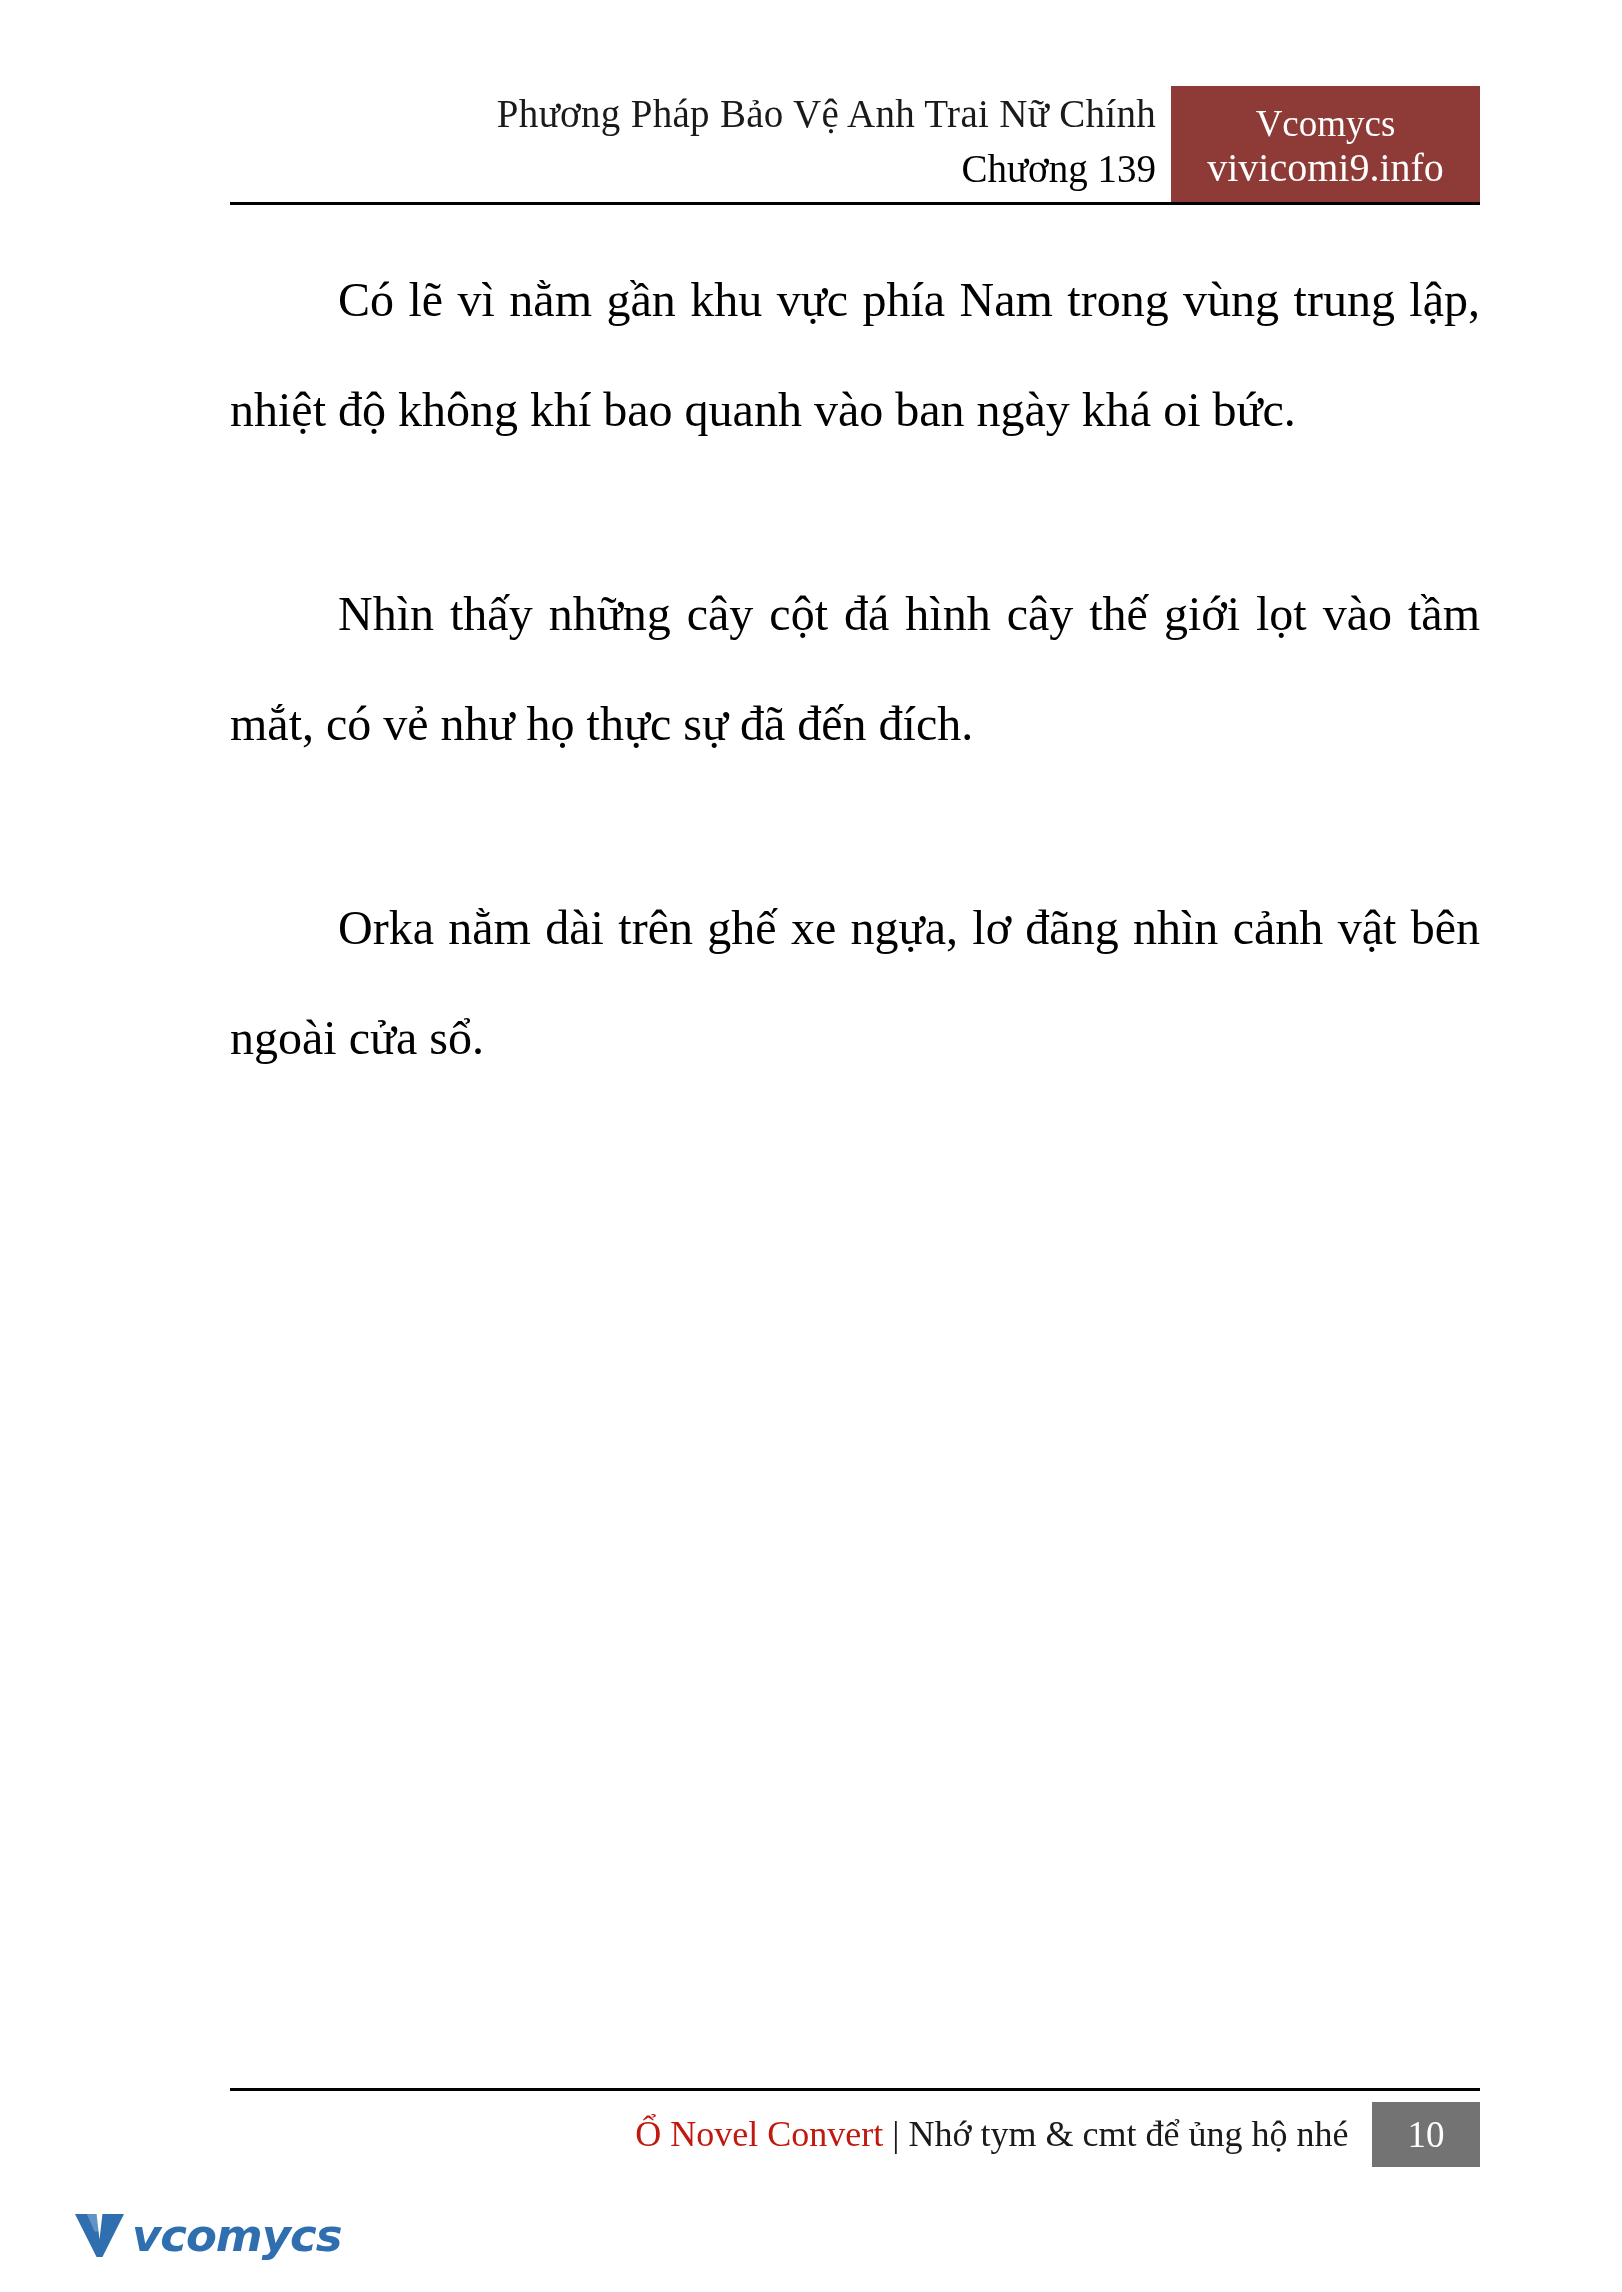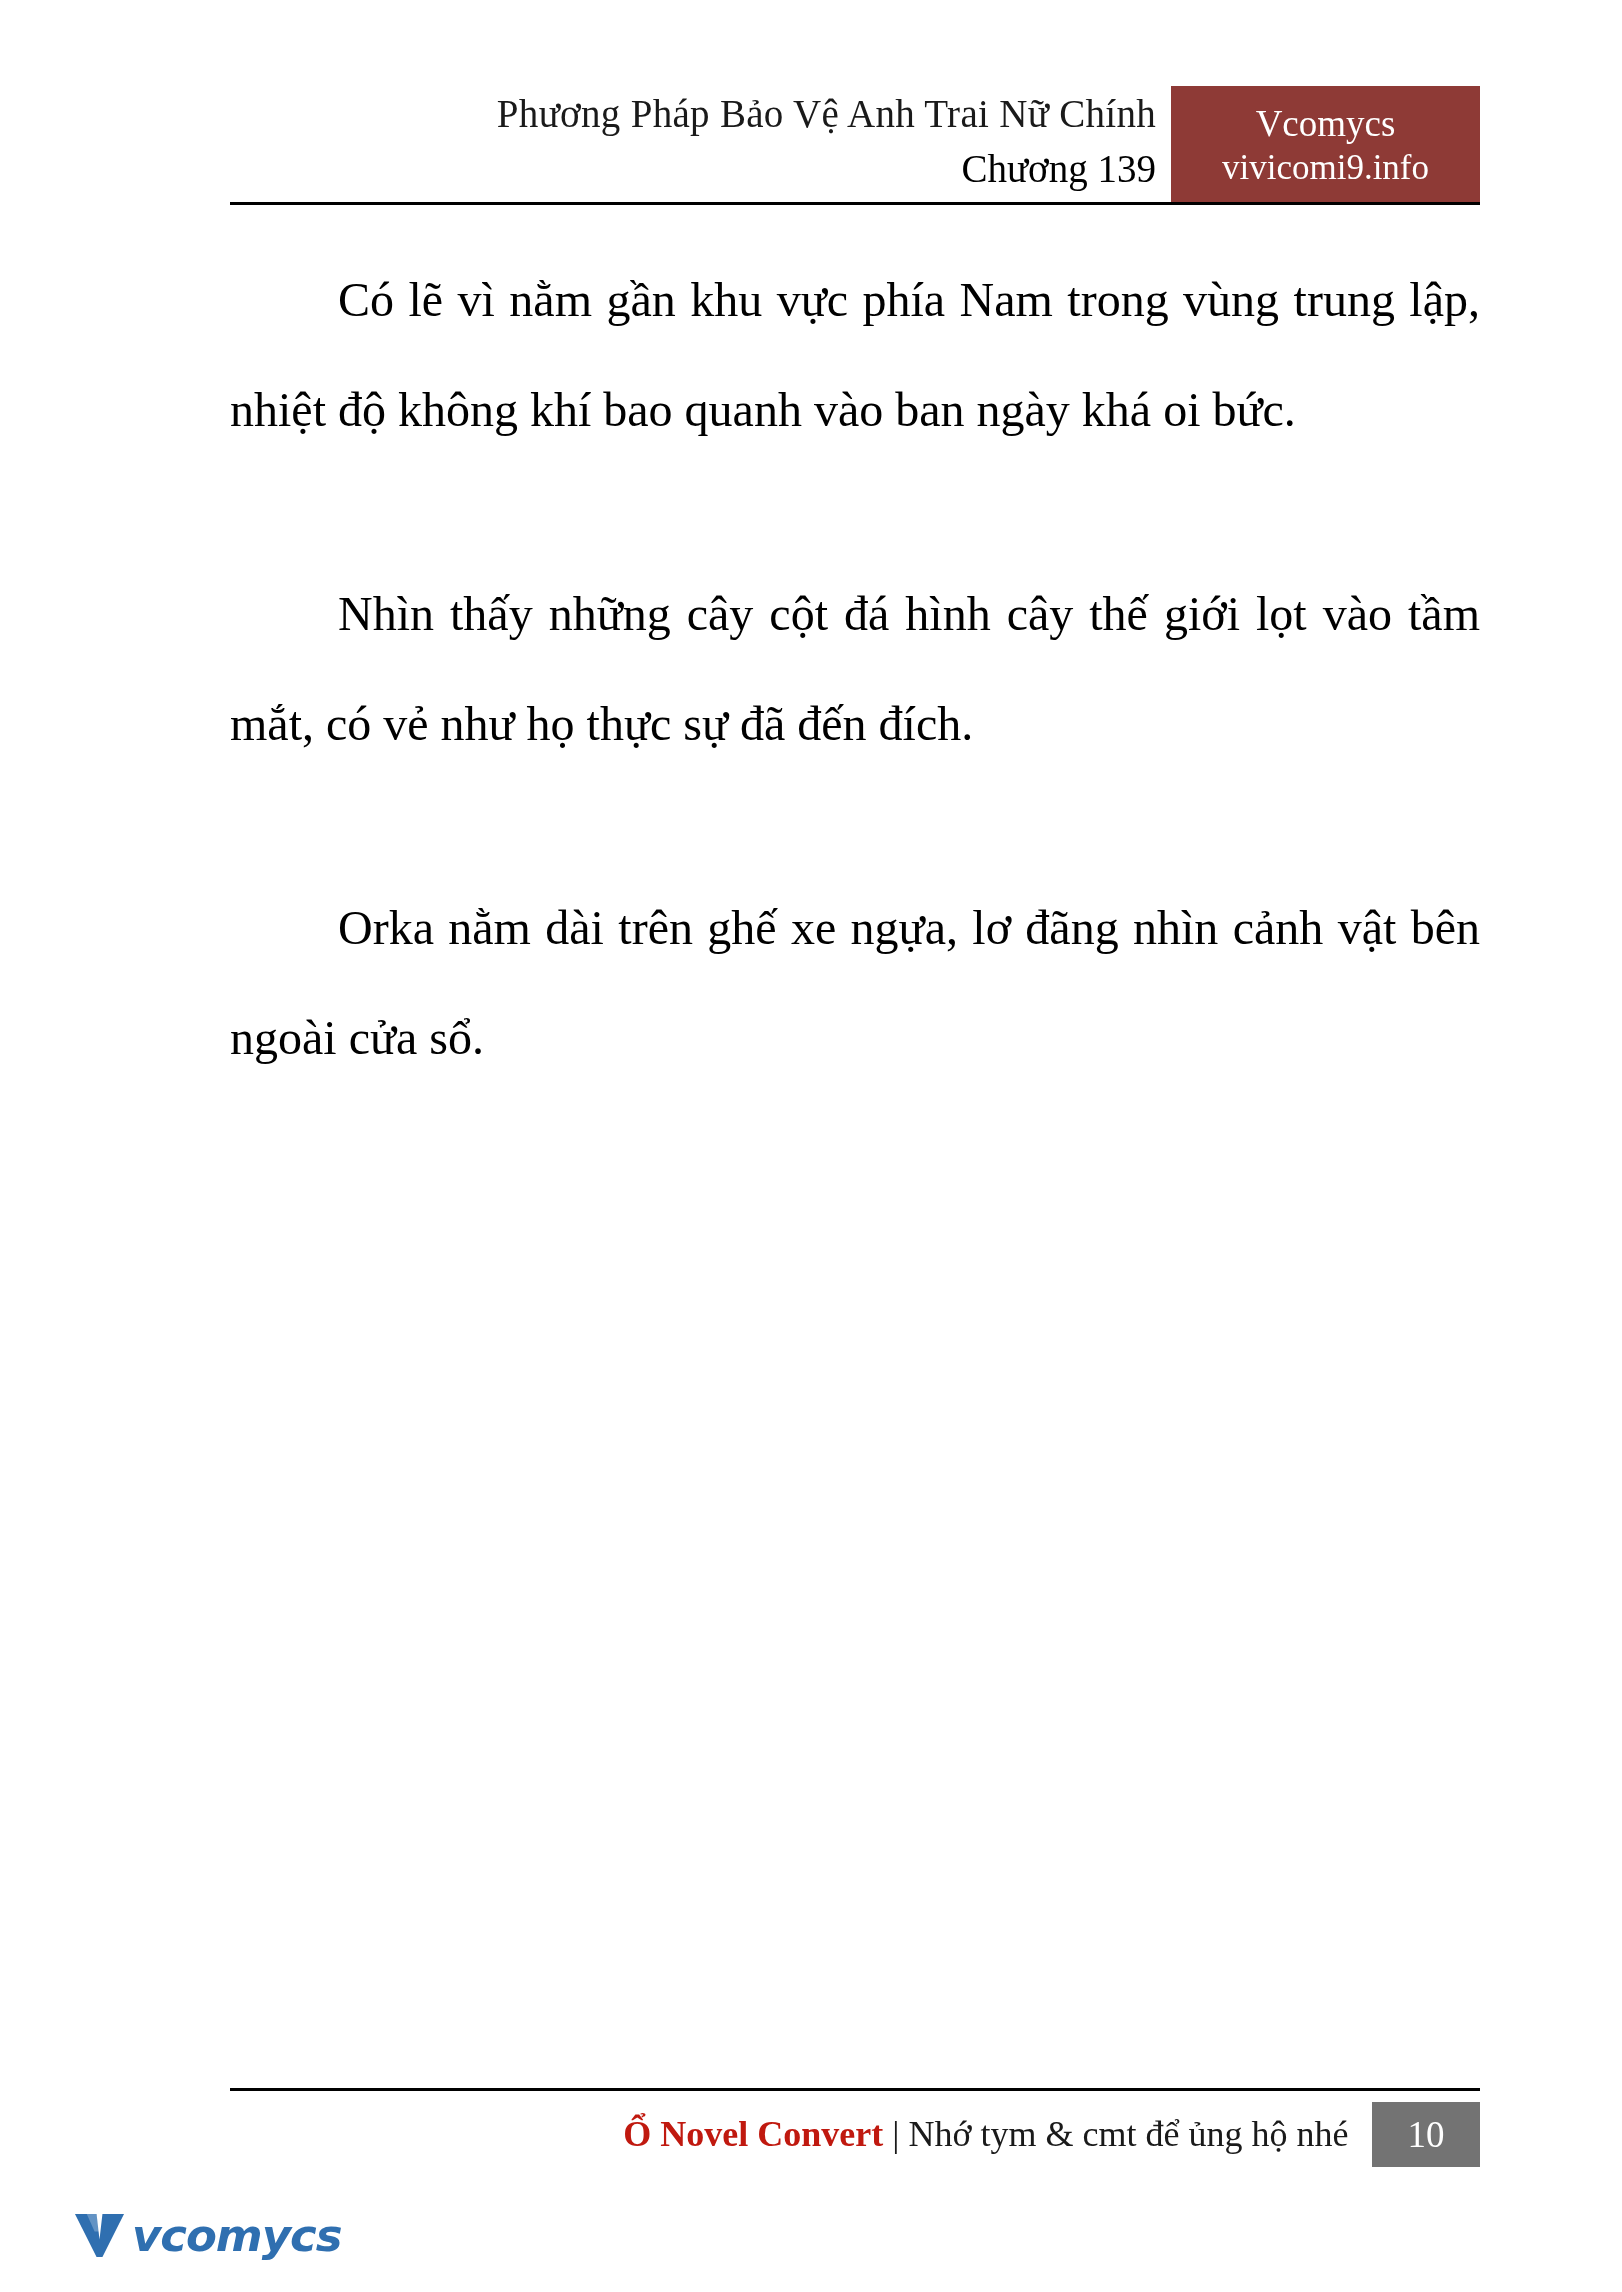--- a/index.html
+++ b/index.html
@@ -74,21 +74,21 @@
     display: flex;
     flex-direction: column;
     align-items: center;
     justify-content: center;
   }
   .header-badge .brand {
     font-size: 37px;
     line-height: 45px;
   }
   .header-badge .site {
-    font-size: 35px;
+    font-size: 40px;
     line-height: 43px;
   }
 
   
   .content {
     position: absolute;
     left: 186px;
     top: 245px;
     width: 1250px;
   }
@@ -134,21 +134,21 @@
   }
   .footer-text {
     font-size: 36px;
     line-height: 65px;
     color: #1a1a1a;
     white-space: nowrap;
     margin-right: 23.5px;
   }
   .footer-text .novel {
     color: #c0190f;
-    font-weight: bold;
+    font-weight: normal;
   }
   .footer-text .sep {
     color: #1a1a1a;
   }
   .footer-page {
     width: 108px;
     height: 65px;
     background: #737373;
     color: #ffffff;
     font-size: 37px;

